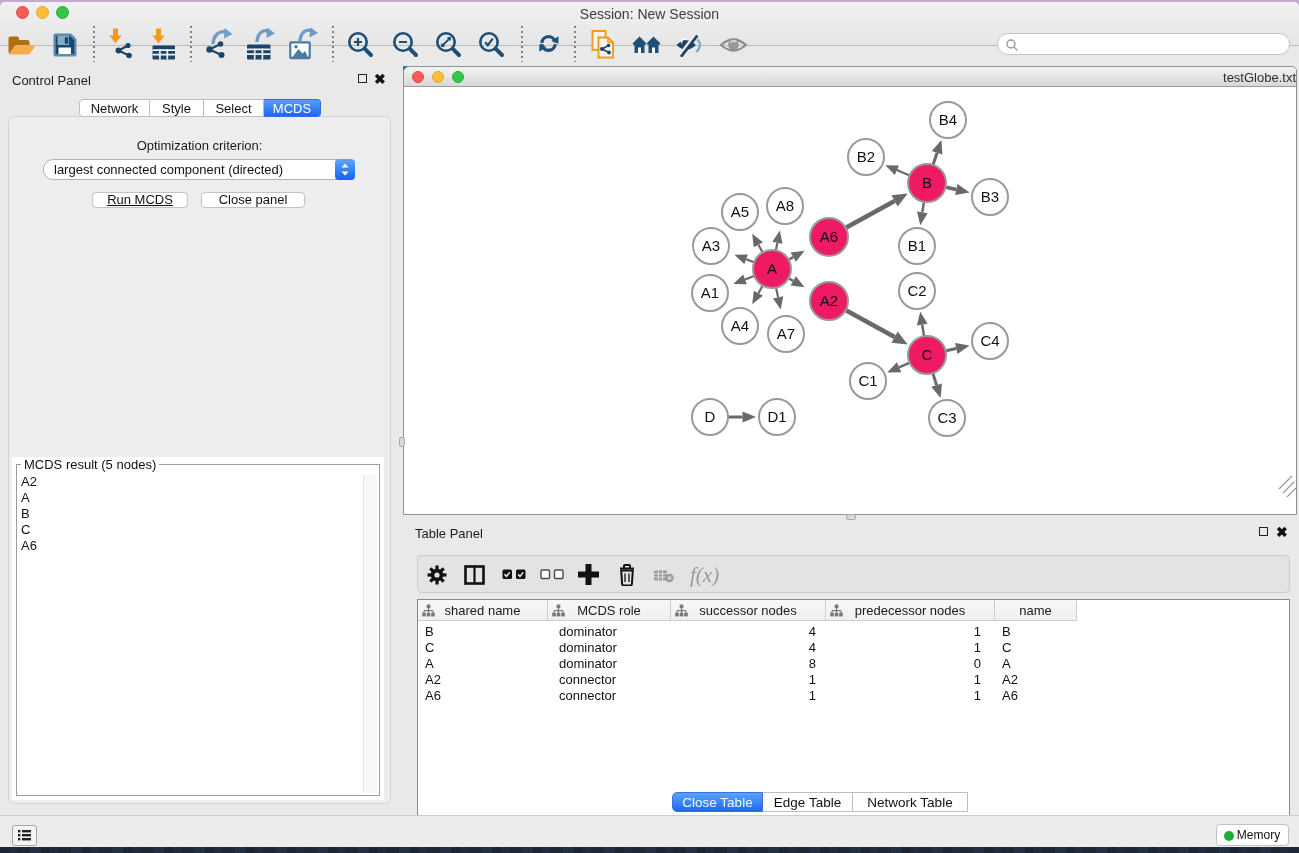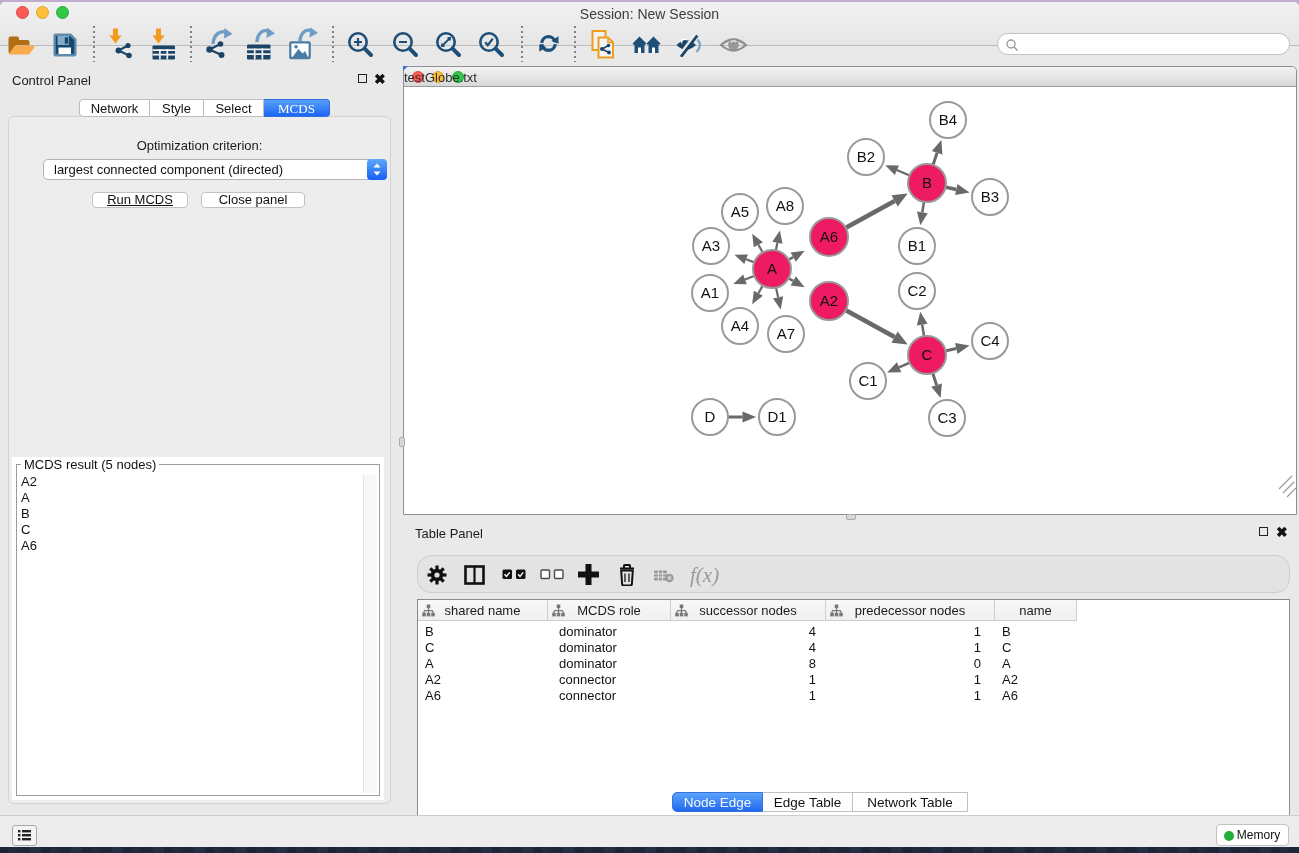--- a/index.html
+++ b/index.html
@@ -26,43 +26,43 @@
 .minix { position:absolute; font-size:14px; font-weight:bold; color:#111; line-height:13px; }
 #cp-box { position:absolute; left:8px; top:114px; width:383px; height:688px;
   background:#ededed; border:1px solid #d2d2d2; border-radius:6px; }
 .tabrow { position:absolute; display:flex; }
 .tab { height:18px; line-height:17px; background:#fff; border:1px solid #bdbdbd; border-left:none;
   font-size:13px; color:#111; text-align:center; }
 .tab.first { border-left:1px solid #bdbdbd; border-radius:4px 0 0 4px; }
 .tab.last { border-radius:0 4px 4px 0; }
 .tab.sel { background:linear-gradient(#569ff8,#1c66f2); color:#fff; border-color:#2f6fe3; }
 #optlab { position:absolute; left:0; top:136px; width:399px; text-align:center; font-size:13px; color:#1b1b1b; }
-#dropdown { position:absolute; left:43px; top:157px; width:344px; height:21px; background:#fff;
-  border:1px solid #b3b3b3; border-radius:5px; font-size:13px; color:#111; line-height:19px; padding-left:10px; }
+#dropdown { position:absolute; left:43px; top:157px; width:312px; height:21px; background:#fff;
+  border:1px solid #b3b3b3; border-radius:10px; font-size:13px; color:#111; line-height:19px; padding-left:10px; }
 #dd-btn { position:absolute; right:-1px; top:-1px; width:20px; height:21px; border-radius:4px;
   background:linear-gradient(#5ea7fa,#1560f4); }
 .btn { position:absolute; height:16px; background:#fff; border:1px solid #c2c2c2; border-radius:4px;
   font-size:13px; color:#111; text-align:center; line-height:14px; }
 #mcds-box { position:absolute; left:12px; top:455px; width:372px; height:343px; background:#fff; }
 #mcds-brd { position:absolute; left:4px; top:7px; width:364px; height:332px; border:1px solid #9c9c9c; }
 #mcds-lab { position:absolute; left:9px; top:0px; background:#fff; padding:0 3px; font-size:13px; color:#111; }
 #mcds-list { position:absolute; left:9px; top:17px; font-size:13px; color:#111; line-height:16px; }
 #mcds-sb { position:absolute; left:351px; top:18px; width:14px; height:318px; background:#f8f8f8; border-left:1px solid #e3e3e3; }
 
 #net { position:absolute; left:403px; top:64px; width:894px; height:449px;
   background:#fff; border:1px solid #919191; border-radius:5px 5px 0 0; }
 #net-tb { position:absolute; left:0; top:0; width:892px; height:20px;
   background:linear-gradient(#f3f3f3,#d8d8d8); border-bottom:1px solid #9c9c9c; border-radius:5px 5px 0 0; }
 #net-tb .tl { width:12px; height:12px; top:4px; }
-#net-title { position:absolute; top:3px; width:100%; text-align:left; font-size:13px; color:#2e2e2e; }
+#net-title { position:absolute; top:3px; width:100%; text-align:right; font-size:13px; color:#2e2e2e; }
 #canvas { position:absolute; left:0; top:18px; width:892px; height:427px; }
 
 #tp-title { position:absolute; left:415px; top:524px; font-size:13px; color:#1d1d1d; }
 #tp-toolbar { position:absolute; left:417px; top:553px; width:873px; height:38px;
-  background:#e3e3e3; border:1px solid #cdcdcd; border-radius:14px;padding-left:26px; }
+  background:#e3e3e3; border:1px solid #cdcdcd; border-radius:4px;padding-left:26px; }
 #tbl { position:absolute; left:417px; top:597px; width:873px; height:244px; background:#fff; border:1px solid #8a8a8a; }
 #tbl-hdr { position:absolute; left:0; top:0; width:659px; height:21px;
   background:linear-gradient(#f7f7f7,#f0f0f0); border-bottom:1px solid #cccccc; }
 .hcell { position:absolute; top:0; height:21px; border-right:1px solid #cfcfcf; font-size:13px; color:#1a1a1a;
   display:flex; align-items:center; justify-content:center; }
 .trow { position:absolute; font-size:13px; color:#111; height:16px; line-height:16px; }
 .tcell { position:absolute; }
 .num { text-align:right; }
 #nt-tabs { position:absolute; left:672px; top:790px; display:flex; }
 .ntab { height:20px; line-height:19px; background:#fff; border:1px solid #bfbfbf; border-left:none;
@@ -219,21 +219,21 @@
   </div>
 
   <div id="cp-title">Control Panel</div>
   <div class="miniwin" style="left:358px; top:72px;"></div>
   <div class="minix" style="left:374px; top:71px;">✖</div>
   <div id="cp-box"></div>
   <div class="tabrow" style="left:79px; top:97px;">
     <div class="tab first" style="width:71px;">Network</div>
       <div class="tab" style="width:54px;">Style</div>
       <div class="tab" style="width:60px;">Select</div>
-      <div class="tab last sel" style="width:66px;font-family:Liberation Serif, serif;">MCDS</div>
+      <div class="tab last sel" style="width:57px;">MCDS</div>
   </div>
   <div id="optlab">Optimization criterion:</div>
   <div id="dropdown">largest connected component (directed)
     <div id="dd-btn"><svg width="20" height="21" viewBox="0 0 20 21">
           <path d="M6.5 8.5 L10 4.5 L13.5 8.5 Z" fill="#fff"></path>
           <path d="M6.5 12.5 L10 16.5 L13.5 12.5 Z" fill="#fff"></path>
         </svg></div>
   </div>
   <div class="btn" style="left:92px; top:190px; width:96px;text-decoration:underline;">Run MCDS</div>
   <div class="btn" style="left:201px; top:190px; width:104px;">Close panel</div>
@@ -498,21 +498,21 @@
     </div>
 <div class="trow" style="left:0; top:88px; width:100%;">
       <span class="tcell" style="left:7px;">A6</span>
       <span class="tcell" style="left:141px;">connector</span>
       <span class="tcell num" style="left:300px; width:98px;">1</span>
       <span class="tcell num" style="left:460px; width:103px;">1</span>
       <span class="tcell" style="left:584px;">A6</span>
     </div>
   </div>
   <div id="nt-tabs">
-    <div class="ntab first sel" style="width:91px;">Node Edge</div>
+    <div class="ntab first sel" style="width:91px;">Close Table</div>
     <div class="ntab" style="width:90px;">Edge Table</div>
     <div class="ntab" style="width:115px;">Network Table</div>
     <div class="ntab last" style="width:60px;">Motifs</div>
   </div>
 
   <div id="botbar">
     <div id="listbtn">
       <svg width="23" height="19" viewBox="0 0 23 19">
           <g fill="#222">
             <rect x="5" y="4" width="2.4" height="2.4"></rect>

